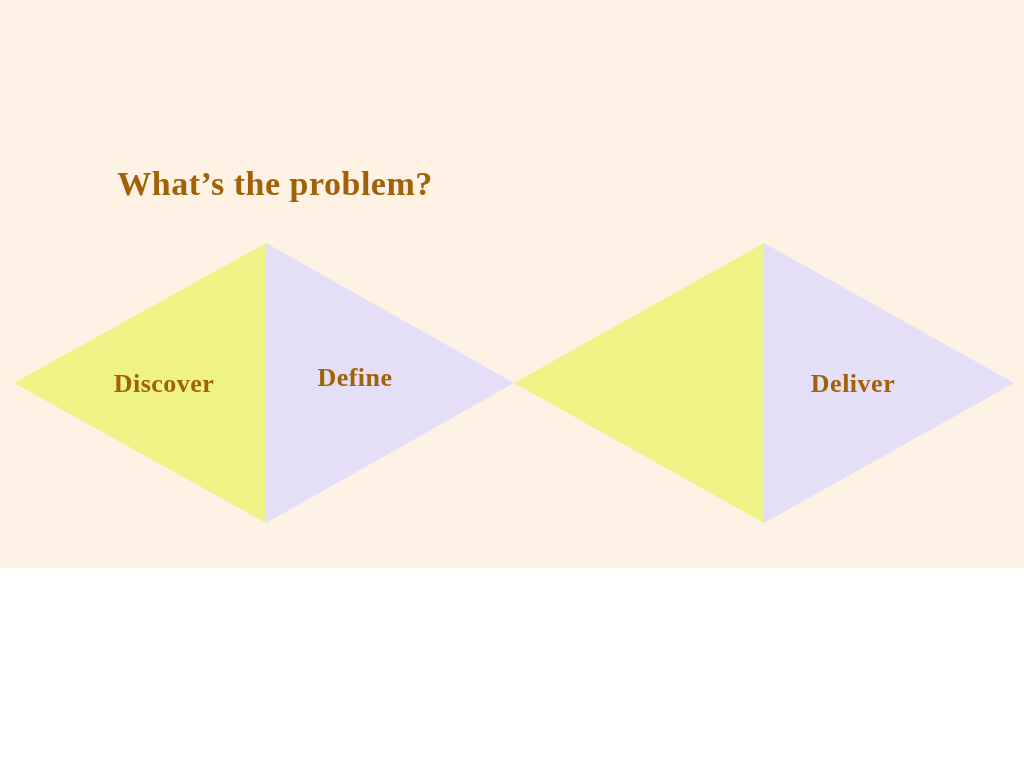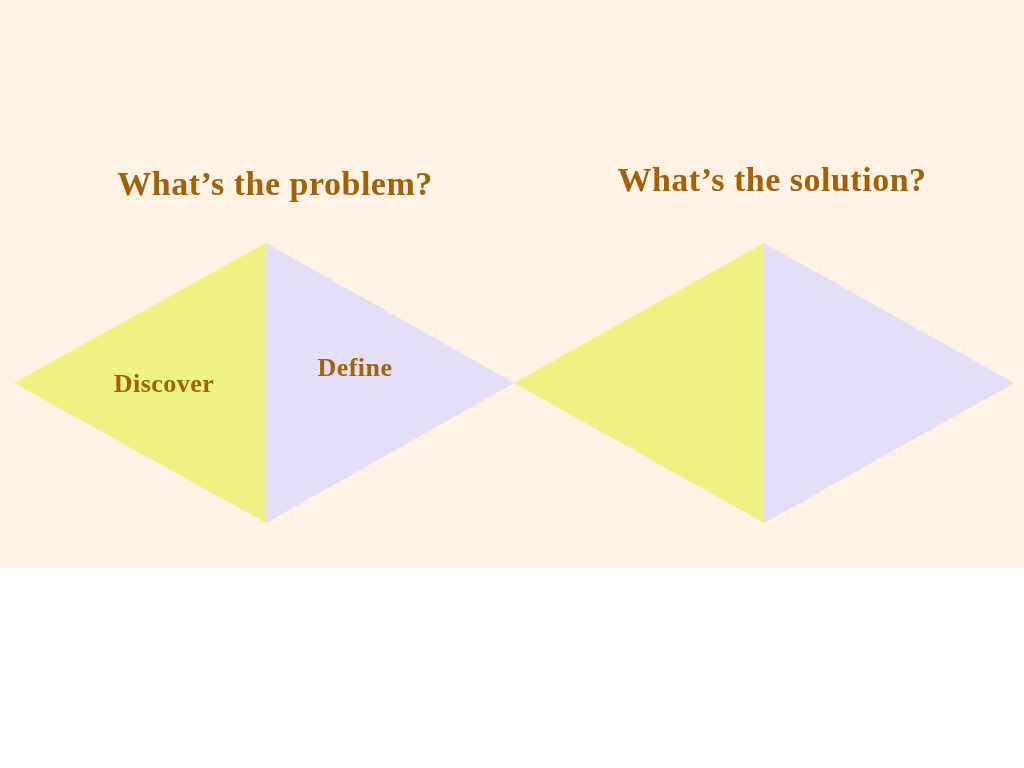--- a/index.html
+++ b/index.html
@@ -36,39 +36,39 @@
   .title-solution { left: 772px; top: 180px; }
   .phase-label {
     position: absolute;
     transform: translate(-50%, -50%);
     font-size: 26px;
     font-weight: bold;
     white-space: nowrap;
     letter-spacing: 0.5px;
   }
   .label-discover { left: 164px; top: 384px; }
-  .label-define   { left: 355px; top: 368px; }
+  .label-define   { left: 355px; top: 378px; }
   .label-develop  { left: 665px; top: 386px; }
   .label-deliver  { left: 853px; top: 384px; }
 </style>
 </head>
 <body>
 
 <div class="stage">
 
   <svg class="shapes" viewBox="0 0 1024 768" xmlns="http://www.w3.org/2000/svg">
     <polygon points="14,383 266,243 266,523" fill="#eff385"></polygon>
     <polygon points="266,243 514,383 266,523" fill="#e4def7"></polygon>
     <polygon points="514,383 764,243 764,523" fill="#eff385"></polygon>
     <polygon points="764,243 1014,383 764,523" fill="#e4def7"></polygon>
   </svg>
 
   <div class="title title-problem">What’s the problem?</div>
 
-  <div class="title title-solution">What’s the solution?</div>
 
   <div class="phase-label label-discover">Discover</div>
 
   <div class="phase-label label-define">Define</div>
 
 
+  <div class="phase-label label-deliver">Deliver</div>
 
 </div>
 
 </body></html>

